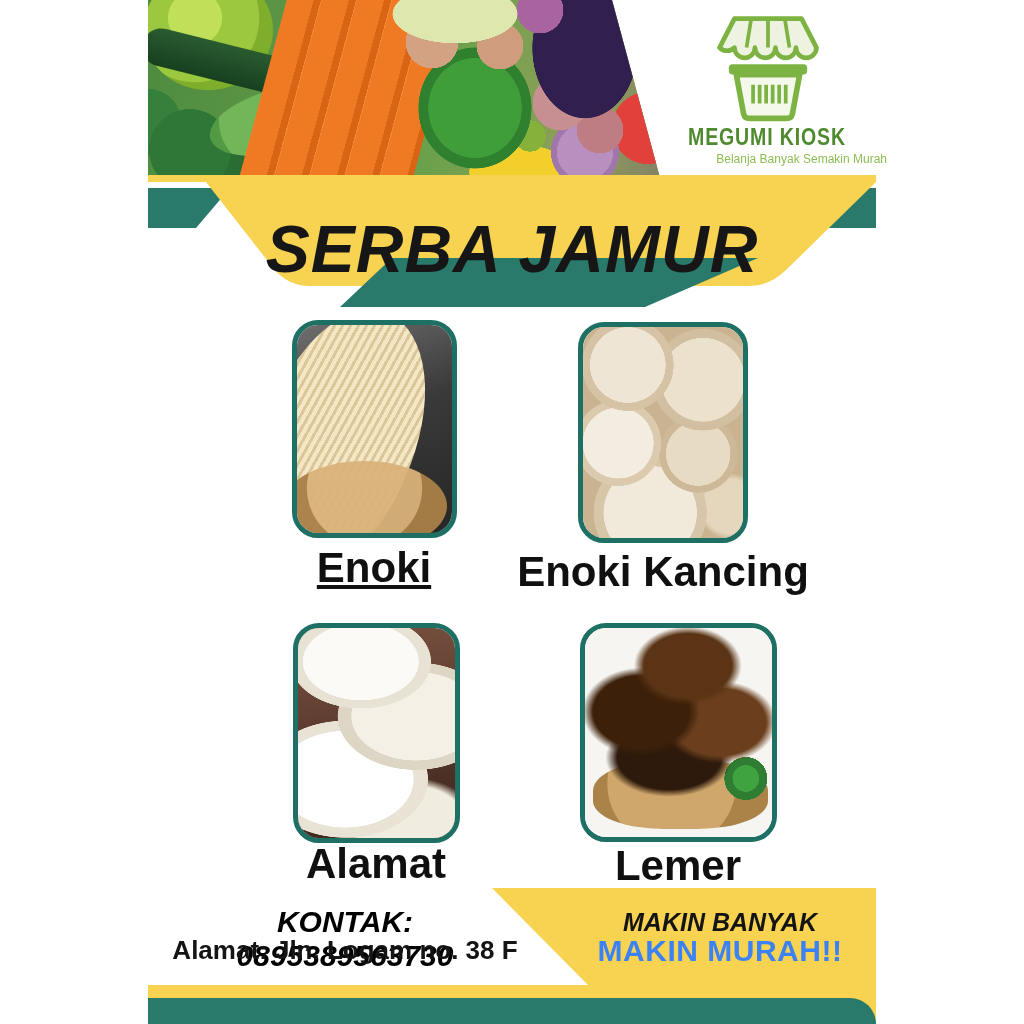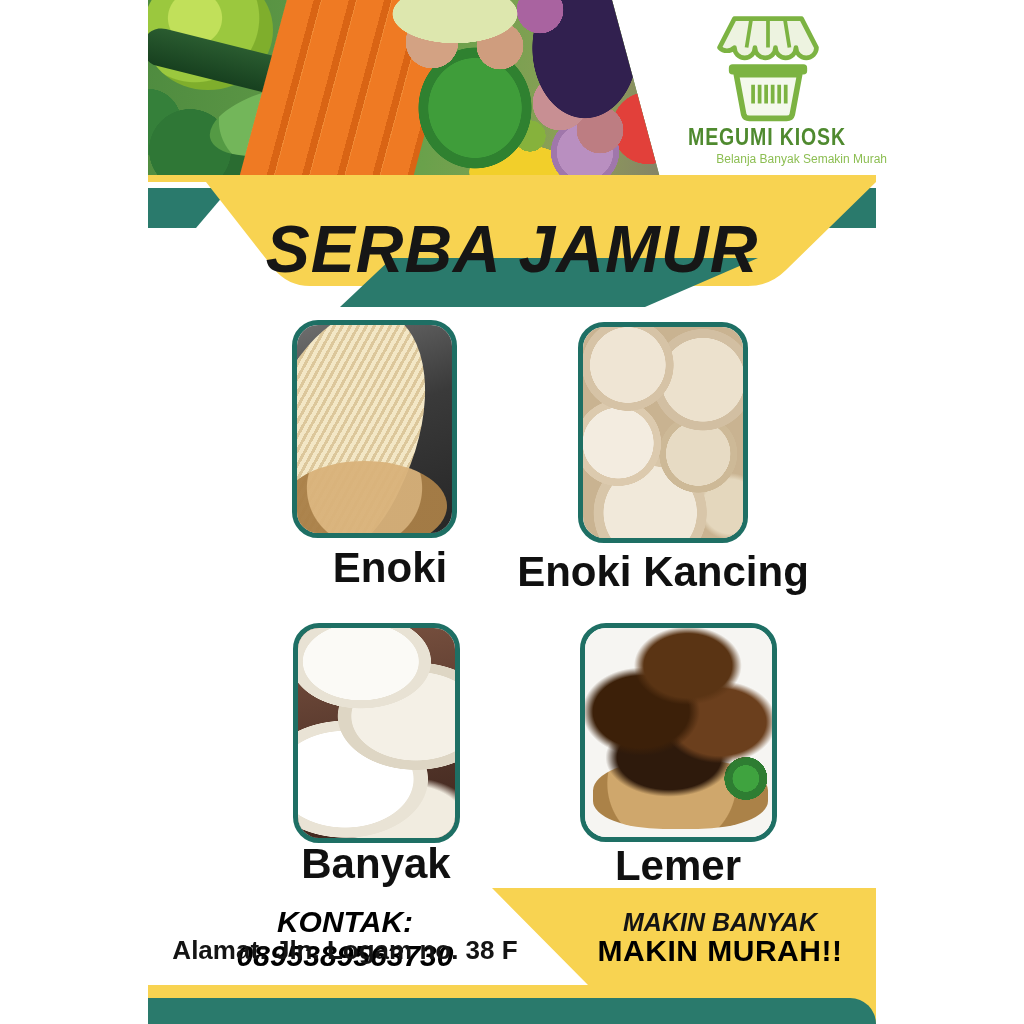--- a/index.html
+++ b/index.html
@@ -52,21 +52,21 @@
       font-size:66px;font-weight:bold;font-style:italic;color:#161616;letter-spacing:1px;margin-top:27px;}
 
   
   .card-photo{border:5px solid #1e6f64;border-radius:26px;overflow:hidden;box-sizing:border-box;}
   .card-photo .ph{position:absolute;inset:0;}
   #photo-enoki{left:292px;top:320px;width:165px;height:218px;}
   #photo-kancing{left:578px;top:322px;width:170px;height:221px;}
   #photo-jamur{left:293px;top:623px;width:167px;height:220px;}
   #photo-lemer{left:580px;top:623px;width:197px;height:219px;}
   .product-label{font-size:42px;font-weight:bold;color:#101010;text-align:center;}
-  #label-enoki{left:240px;top:544px;width:300px;}
+  #label-enoki{left:224px;top:544px;width:300px;text-decoration:underline;}
   #label-kancing{left:463px;top:548px;width:400px;}
   #label-jamur{left:226px;top:840px;width:300px;}
   #label-lemer{left:528px;top:842px;width:300px;}
 
   .ph-enoki{background:linear-gradient(160deg,#6e6e6e,#3a3a3a 45%,#262626);}
   .ph-enoki::before{content:"";position:absolute;left:-30px;top:-20px;width:150px;height:260px;
       transform:rotate(24deg);border-radius:45% 55% 40% 50%;
       background:repeating-linear-gradient(95deg,#f3e7c6 0 4px,#dcc79b 4px 7px);}
   .ph-enoki::after{content:"";position:absolute;left:-15px;bottom:-18px;width:165px;height:90px;
       border-radius:50%;background:radial-gradient(circle at 50% 30%,#d9b27a 0 55%,#a97f47 56% 100%);
@@ -104,21 +104,21 @@
   #contact-address{left:165px;top:935px;width:360px;text-align:center;
       font-size:26px;font-weight:bold;color:#141414;}
   #promo-shape{inset:0;background:#f8d351;
       clip-path:polygon(492px 888px,876px 888px,876px 998px,148px 998px,148px 985px,588px 985px);}
   #promo-yellow-patch{left:700px;top:988px;width:176px;height:36px;background:#f8d351;}
   #bottom-teal-band{left:148px;top:998px;width:728px;height:26px;background:#2a7a6c;
       border-top-right-radius:28px;}
   #promo-line1{left:560px;top:908px;width:320px;text-align:center;
       font-size:25px;font-weight:bold;font-style:italic;color:#141414;}
   #promo-line2{left:560px;top:934px;width:320px;text-align:center;
-      font-size:30px;font-weight:bold;color:#000000;letter-spacing:.5px;}
+      font-size:30px;font-weight:bold;color:#3b82f6;letter-spacing:.5px;}
 </style>
 </head>
 <body>
 
 <div id="poster">
 
   <div id="veg" class="abs">
     <div class="part v-base"></div>
     <div class="part v-romanesco"></div>
     <div class="part v-cucumber"></div>
@@ -156,21 +156,21 @@
   <div id="label-enoki" class="abs product-label">Enoki</div>
 
   <div id="photo-kancing" class="abs card-photo">
     <div class="ph ph-kancing"></div>
   </div>
   <div id="label-kancing" class="abs product-label">Enoki Kancing</div>
 
   <div id="photo-jamur" class="abs card-photo">
     <div class="ph ph-jamur"></div>
   </div>
-  <div id="label-jamur" class="abs product-label">Banyak</div>
+  <div id="label-jamur" class="abs product-label">Alamat</div>
 
   <div id="photo-lemer" class="abs card-photo">
     <div class="ph ph-lemer"></div>
   </div>
   <div id="label-lemer" class="abs product-label">Lemer</div>
 
   <div id="promo-yellow-patch" class="abs"></div>
   <div id="promo-shape" class="abs"></div>
   <div id="bottom-teal-band" class="abs"></div>
 

